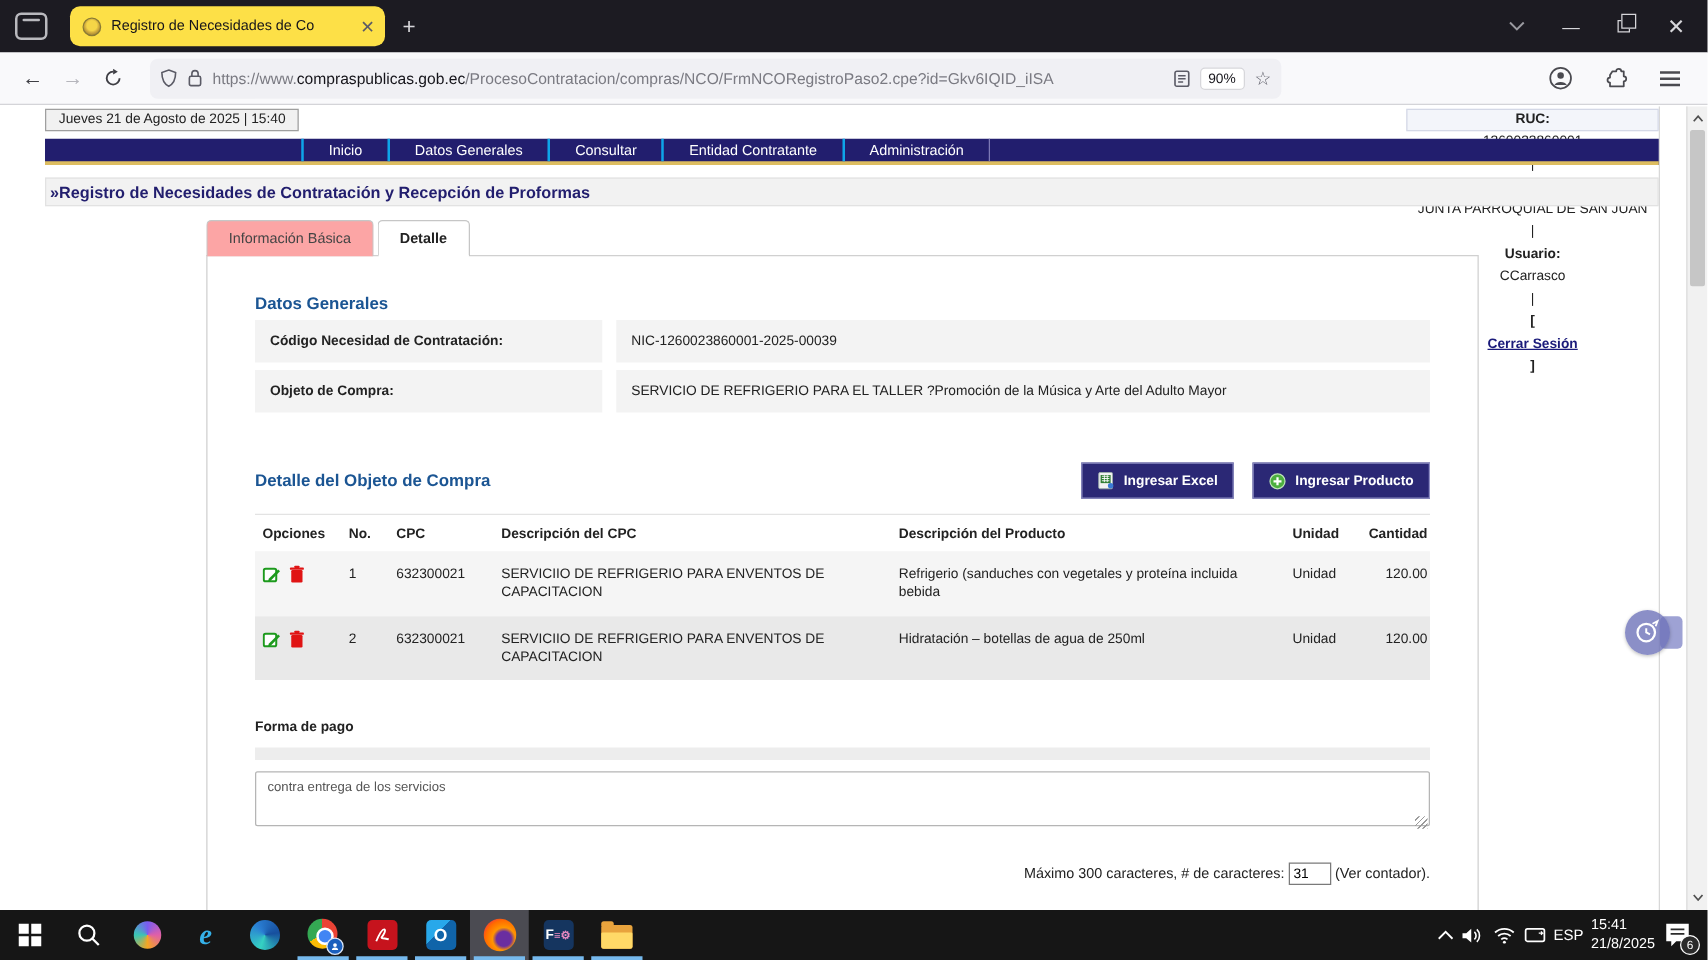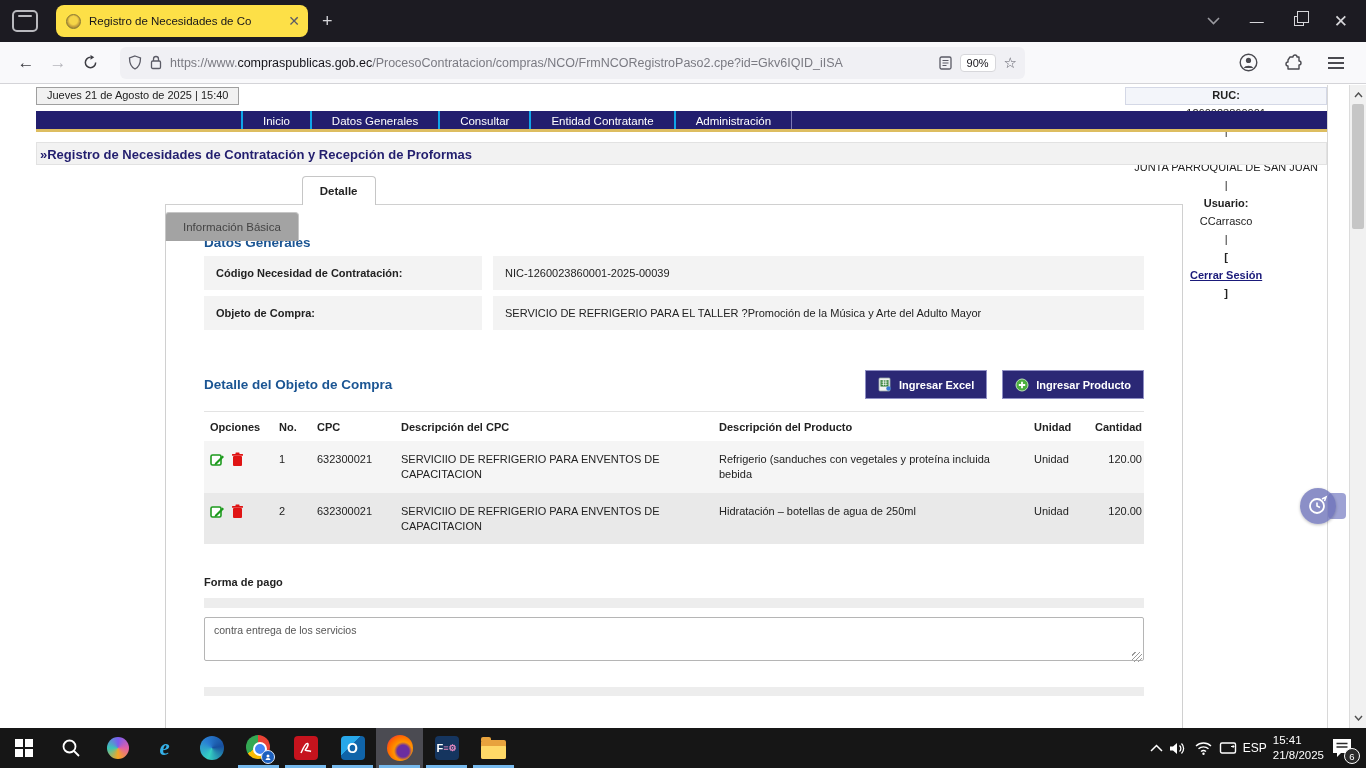--- a/index.html
+++ b/index.html
@@ -43,21 +43,21 @@
 
   .mainnav { position:absolute; top:26px; left:36px; right:39px; height:21px; background:#221e6e; border-bottom:3px solid #ddbd60; display:flex; padding-left:205px; }
   .mainnav .item { color:#fff; font-size:11.5px; line-height:21px; padding:0 20px; border-left:2px solid #0ea5e9; cursor:pointer; white-space:nowrap; }
   .mainnav .item:last-child { border-right:1px solid #7b78b5; }
 
   .title-strip { position:absolute; top:57px; left:36px; right:39px; height:23px; background:#f2f2f2; border:1px solid #e2e2e2; line-height:21px; }
   .page-title { font-size:13px; font-weight:bold; color:#221e6e; padding-left:3px; }
 
   .tabs { position:absolute; top:91px; left:165px; display:flex; gap:3px; z-index:2; }
   .ptab { height:29px; line-height:28px; padding:0 17px; font-size:11.5px; border:1px solid #c6c6c6; border-bottom:none; border-radius:4px 4px 0 0; cursor:pointer; }
-  .ptab.inactive { background:#a3a3a3; color:#444;margin-top:36px; }
+  .ptab.inactive { background:#fca5a5; color:#444; }
   .ptab.active { background:#fff; color:#222; font-weight:bold; position:relative; }
   .ptab.active::after { content:""; position:absolute; left:0; right:0; bottom:-1px; height:2px; background:#fff; }
 
   .panel { position:absolute; top:119px; left:165px; width:1018px; bottom:-2px; background:#fff; border:1px solid #d0d0d0; padding:0 38px; }
   .sec-heading { font-size:13.5px; font-weight:bold; color:#1b5593; }
   .h-datos { margin-top:30px; }
 
   .info-row { display:flex; margin-top:6px; font-size:11px; }
   .info-row:first-of-type { margin-top:14px; }
   .cell-label { width:278px; background:#f3f3f3; font-weight:bold; color:#222; padding:11px 12px; }
@@ -314,20 +314,25 @@
         <div class="tc num">120.00</div>
       </div>
     </div>
 
     <div class="fp-label">Forma de pago</div>
     <div class="fp-band"></div>
     <div class="fp-textarea-wrap">
       <textarea class="fp-textarea" style="">contra entrega de los servicios</textarea>
       <div class="grip"></div>
     </div>
+    <div class="counter-row">
+      <span>Máximo 300 caracteres, # de caracteres:</span>
+      <input class="counter-input" value="31" style="">
+      <span>(Ver contador).</span>
+    </div>
 
     <div class="end-band"></div>
 
   </div>
 
   <div class="float-widget">
     <div class="fw-tab"></div>
     <div class="fw-circle">
       <svg class="icon" width="22" height="22" viewBox="0 0 22 22">
           <circle cx="10" cy="11" r="7" stroke="#fff" stroke-width="1.8" fill="none"></circle>

